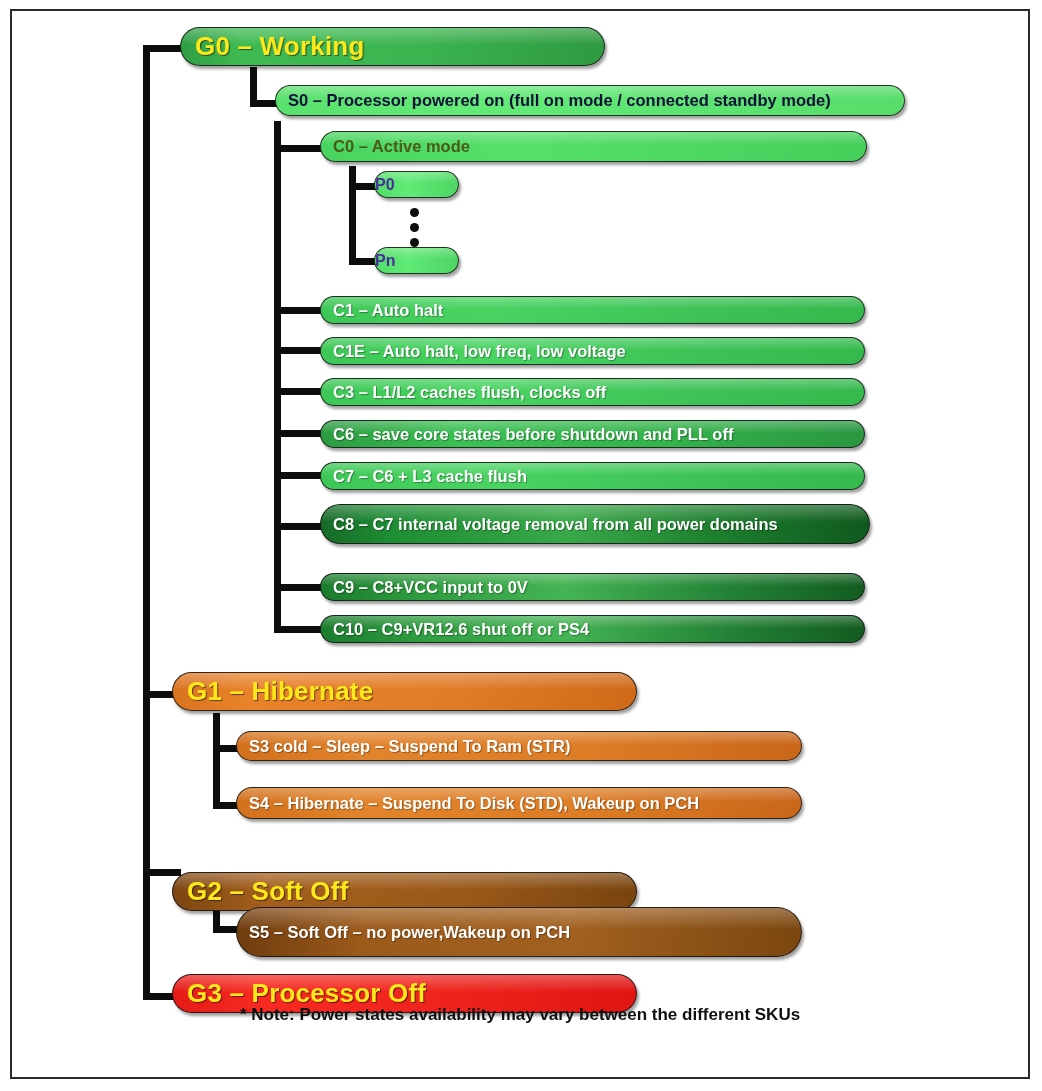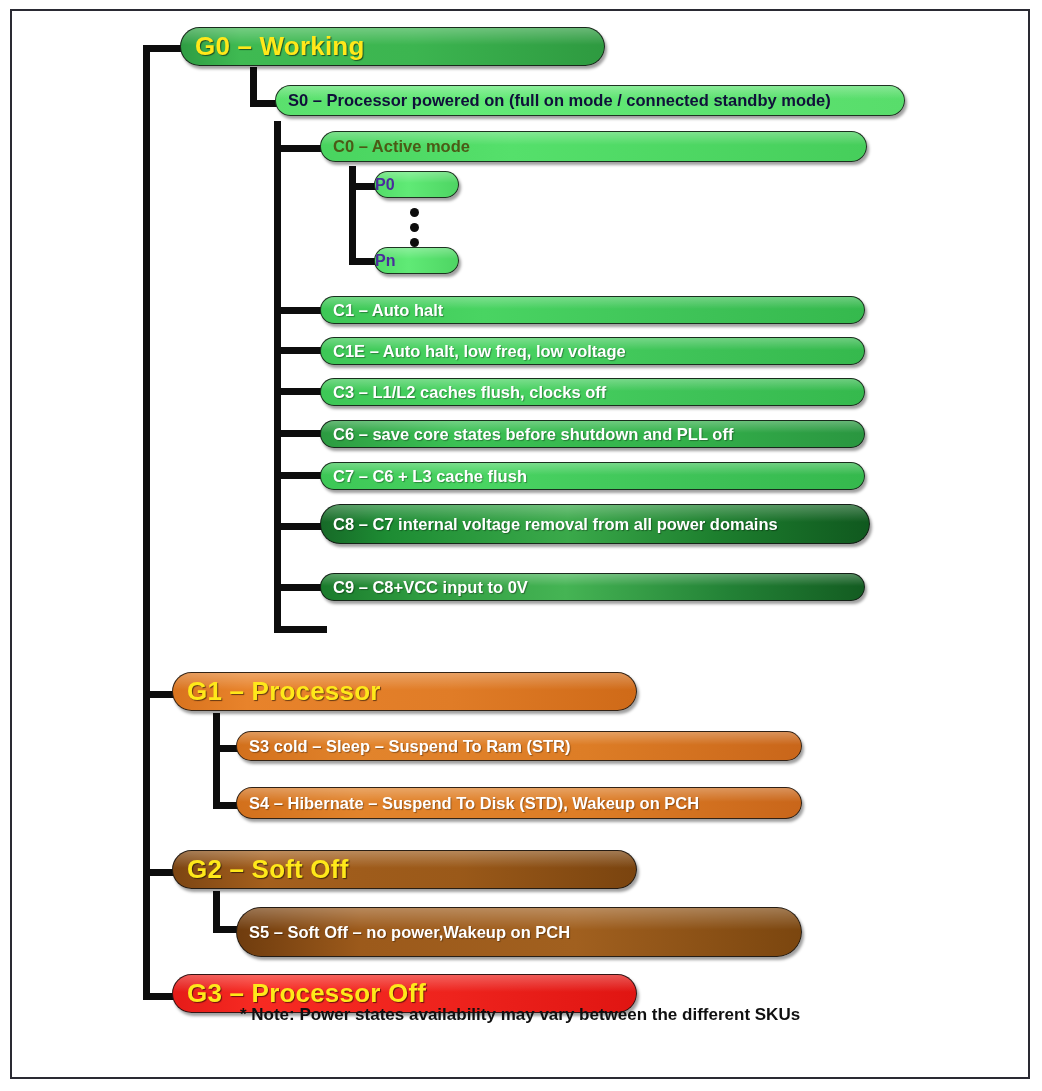--- a/index.html
+++ b/index.html
@@ -44,21 +44,21 @@
 
   
   .g-pill{padding-left:14px;}
   .g-pill > span{
     font-size:26px;font-weight:bold;color:#ffe81a;
     text-shadow:1px 1px 1px rgba(0,0,0,.55);
     letter-spacing:.2px;
   }
   .g0{background:linear-gradient(to right,#2f9d43 0%,#3fba52 14%,#3cb550 55%,#2e9a40 100%);}
   .g1{background:linear-gradient(to right,#d9731e 0%,#e8832b 16%,#e07c27 60%,#cf6a18 100%);}
-  .g2{background:linear-gradient(to right,#7c4512 0%,#a45f1d 20%,#9a5919 62%,#7a440f 100%);}
+  .g2{background:linear-gradient(to right,#7c4512 0%,#a45f1d 20%,#9a5919 62%,#7a440f 100%);margin-top:22px;}
   .g3{background:linear-gradient(to right,#e51b18 0%,#f72a22 18%,#ee231d 60%,#e01512 100%);}
 
   
   .s0{
     background:linear-gradient(to right,#5ae06d 0%,#63ea77 30%,#58dd6b 100%);
     padding-left:12px;
   }
   .s0 > span{font-size:16.5px;font-weight:bold;color:#10103a;}
 
   
@@ -190,23 +190,26 @@
     </div>
 
     <div class="pill c-pill cDark" style="left:308px;top:493px;width:550px;height:40px;">
       <span>C8 – C7 internal voltage removal from all power domains</span>
     </div>
 
     <div class="pill c-pill cDark2" style="left:308px;top:562px;width:545px;height:28px;">
       <span>C9 – C8+VCC input to 0V</span>
     </div>
 
+    <div class="pill c-pill cDark2" style="left:308px;top:604px;width:545px;height:28px;">
+      <span>C10 – C9+VR12.6 shut off or PS4</span>
+    </div>
 
     <div class="pill g-pill g1" style="left:160px;top:661px;width:465px;height:39px;">
-      <span>G1 – Processor</span>
+      <span>G1 – Hibernate</span>
     </div>
 
     <div class="pill s-pill sOrange" style="left:224px;top:720px;width:566px;height:30px;">
       <span>S3 cold – Sleep – Suspend To Ram (STR)</span>
     </div>
 
     <div class="pill s-pill sOrange" style="left:224px;top:776px;width:566px;height:32px;">
       <span>S4 – Hibernate – Suspend To Disk (STD), Wakeup on PCH</span>
     </div>
 

